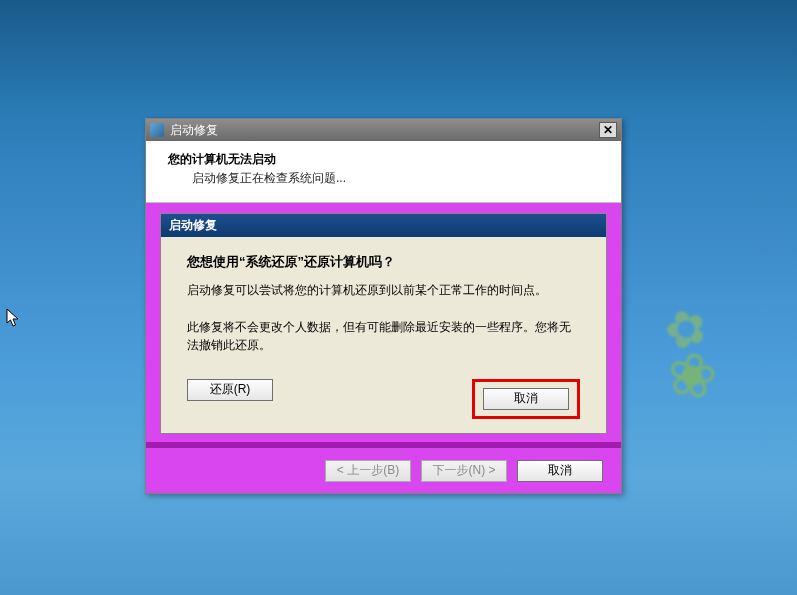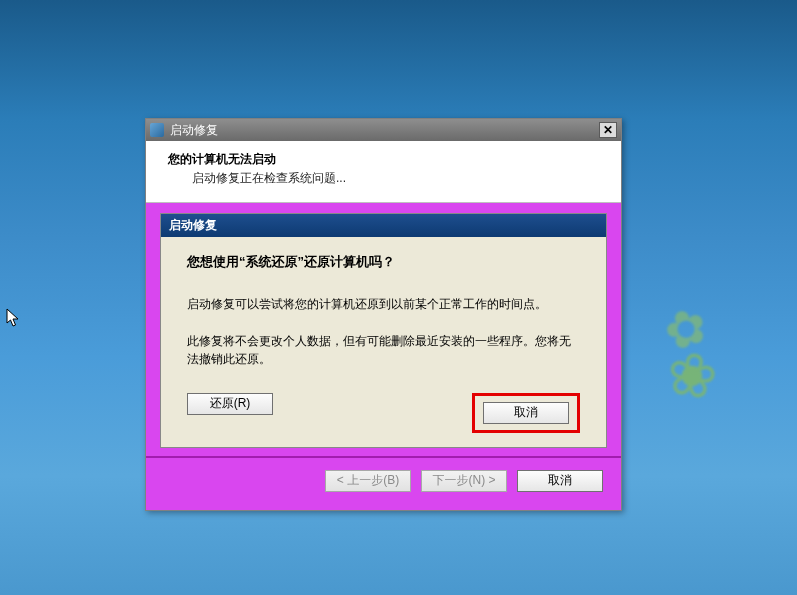--- a/index.html
+++ b/index.html
@@ -107,21 +107,21 @@
   color: #fff;
   font-size: 12px;
   padding: 3px 8px;
   font-weight: bold;
 }
 .inner-content { padding: 16px 26px 14px 26px; }
 .question {
   font-weight: bold;
   font-size: 13px;
   color: #000;
-  margin-bottom: 24px;
+  margin-bottom: 10px;
 }
 .para {
   font-size: 12px;
   color: #000;
   line-height: 1.55;
   margin-bottom: 18px;
 }
 .inner-buttons {
   display: flex;
   justify-content: space-between;
@@ -148,22 +148,22 @@
 }
 .highlight-box {
   border: 3px solid #e30000;
   padding: 6px 8px;
   margin-left: -2px;
 }
 .outer-buttons {
   display: flex;
   justify-content: flex-end;
   gap: 10px;
-  padding: 12px 18px 18px 18px;
-  border-top: 2px solid #a21caf;
+  padding: 12px 18px 11px 18px;
+  border-top: 6px solid #a21caf;
 }
 </style>
 </head>
 <body>
 
 <div class="bg-swoosh"></div>
 <div class="bg-swoosh2"></div>
 <div class="bg-leaf">❀</div>
 <div class="bg-leaf2">✿</div>
 

